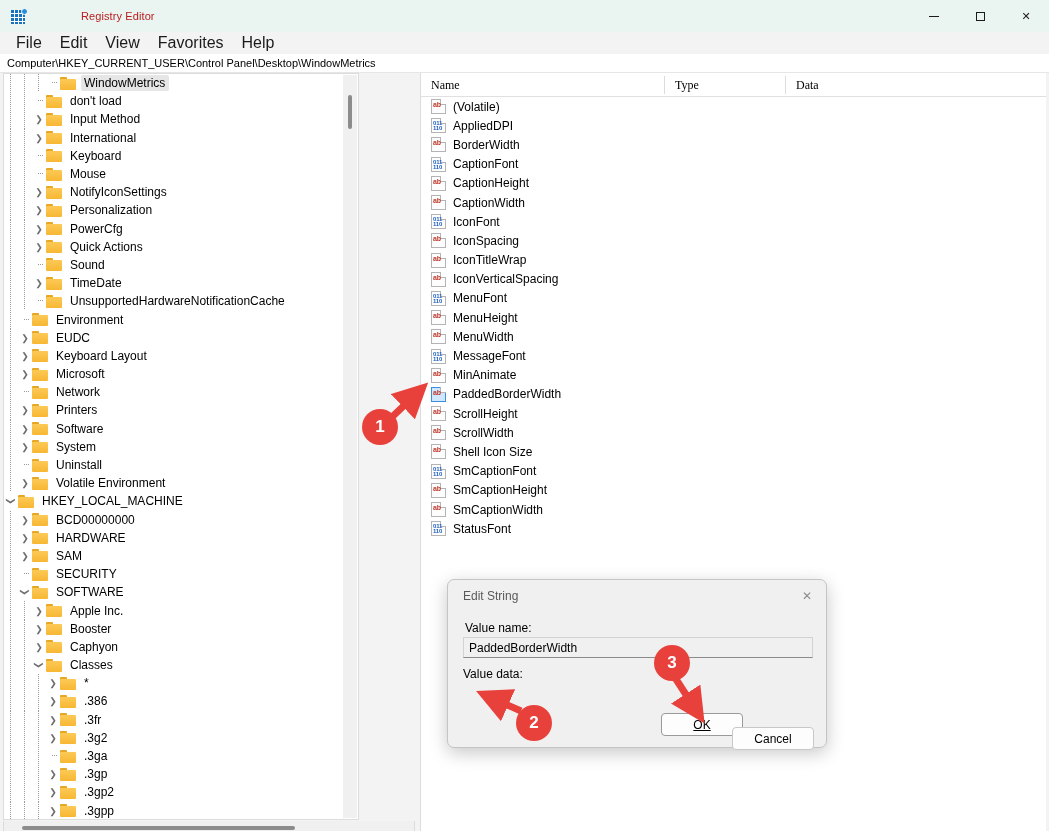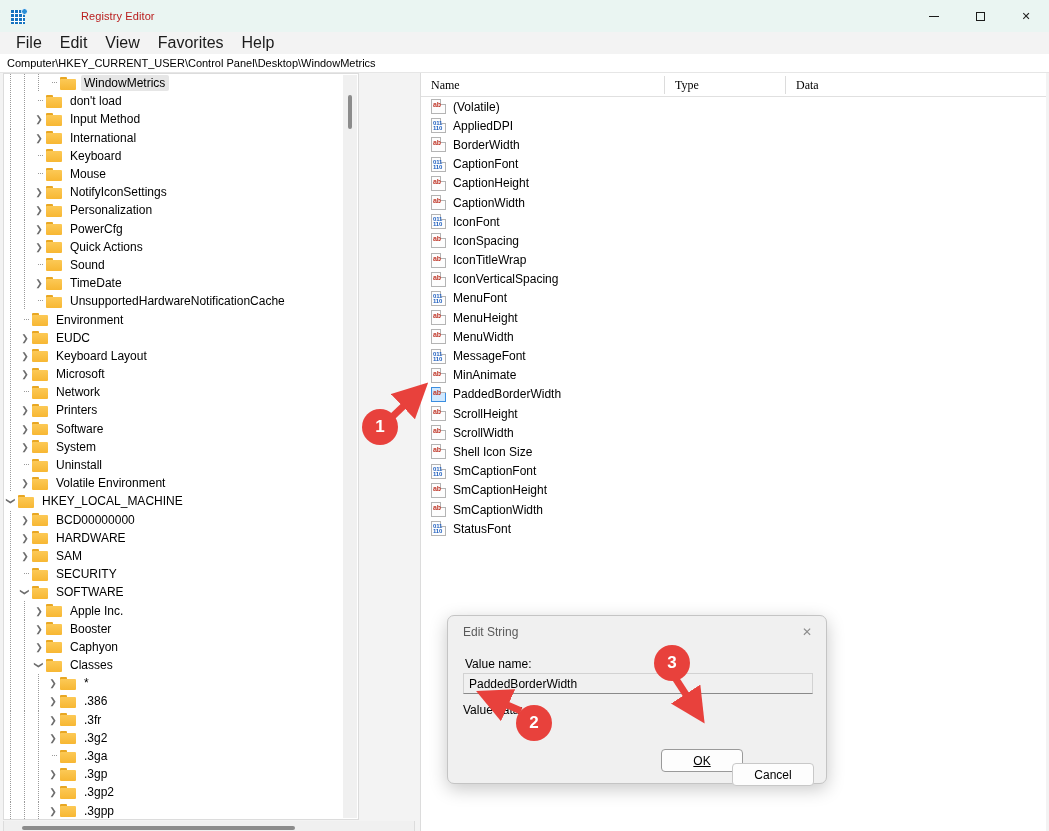--- a/index.html
+++ b/index.html
@@ -100,21 +100,21 @@
            font-family:"Liberation Sans", sans-serif; letter-spacing:-0.2px; }
   .vicon.sz .gl { color:#c0392b; }
   .vicon.bin { }
   .vicon.bin .gl { color:#1f5fbf; font-size:6px; line-height:5px; }
   .vicon.selected { background:#cfe8ff; border-color:#3a8ee0; }
   .cname { position:absolute; left:32px; font-size:12px; color:#000; }
 
   
   .dialog { position:absolute; left:447px; top:579px; width:380px; height:169px;
     background:#f0f0f0; border:1px solid #c4c4c4; border-radius:7px;
-    box-shadow:0 5px 18px rgba(0,0,0,.22);margin-top:36px; }
+    box-shadow:0 5px 18px rgba(0,0,0,.22); }
   .dlg-title { position:absolute; left:15px; top:9px; font-size:12px; color:#5a5a5a; }
   .dlg-close { position:absolute; right:9px; top:7px; width:20px; height:18px;
     display:flex; align-items:center; justify-content:center; color:#8d8d8d; font-size:12px; }
   .dlg-label { position:absolute; font-size:12px; color:#000; }
   .dlg-field { position:absolute; height:21px; border:1px solid #d2d2d2; border-bottom:1px solid #8a8a8a;
     display:flex; align-items:center; padding-left:5px; font-size:12px; color:#000; }
   .dlg-field.readonly { background:#f0f0f0; }
   .dlg-field.editable { background:#ffffff; }
   .dlg-btn { position:absolute; width:82px; height:23px; background:#fdfdfd;
     border:1px solid #c8c8c8; border-radius:4px; display:flex; align-items:center;

